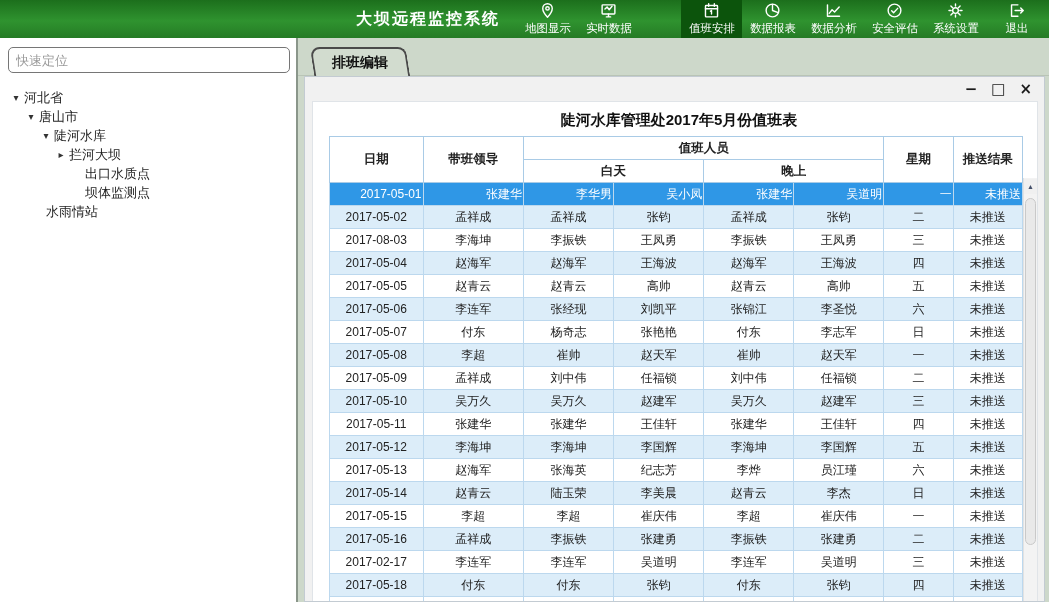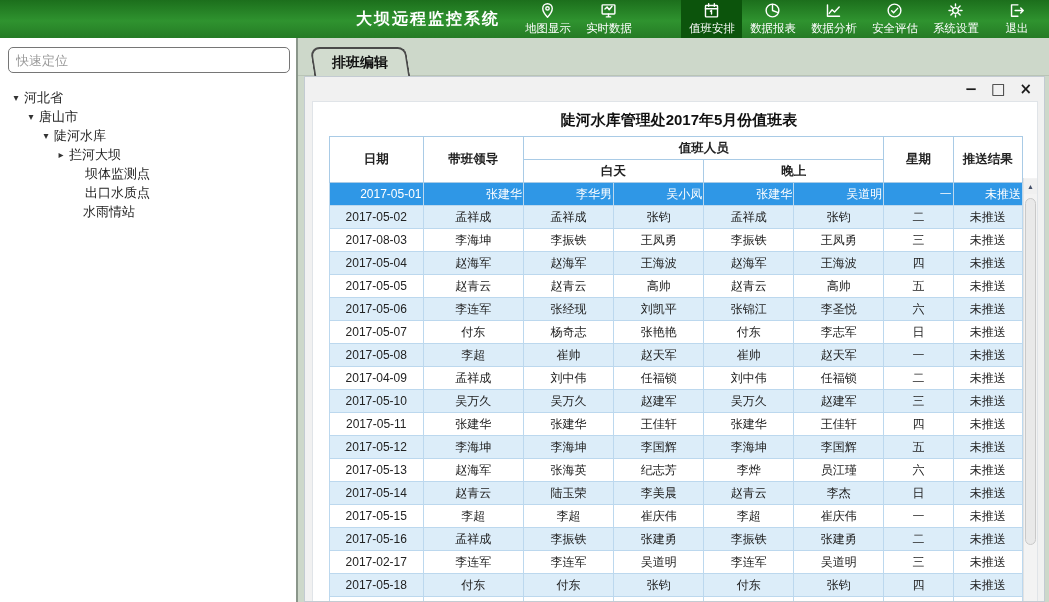--- a/index.html
+++ b/index.html
@@ -163,27 +163,27 @@
       <div class="tree-item" style="padding-left: 40px;">
         <span class="arrow">▾</span>
         <span>陡河水库</span>
       </div>
       <div class="tree-item" style="padding-left: 55px;">
         <span class="arrow">▸</span>
         <span>拦河大坝</span>
       </div>
       <div class="tree-item" style="padding-left: 83px;">
         <span class="arrow" style="width: 0px;"></span>
-        <span>坝体监测点</span>
+        <span>出口水质点</span>
       </div>
       <div class="tree-item" style="padding-left: 83px;">
         <span class="arrow" style="width: 0px;"></span>
-        <span>出口水质点</span>
-      </div>
-      <div class="tree-item" style="padding-left: 44px; margin-left: 37px;">
+        <span>坝体监测点</span>
+      </div>
+      <div class="tree-item" style="padding-left: 44px;">
         <span class="arrow" style="width: 0px;"></span>
         <span>水雨情站</span>
       </div>
     </div>
 </div>
 
 <div class="main">
   <div class="tabbar">
     <div class="tab">
       <span class="tab-label">排班编辑</span>
@@ -299,21 +299,21 @@
                 <td>2017-05-08</td>
                 <td>李超</td>
                 <td>崔帅</td>
                 <td>赵天军</td>
                 <td>崔帅</td>
                 <td>赵天军</td>
                 <td>一</td>
                 <td>未推送</td>
               </tr>
               <tr class="row-odd">
-                <td>2017-04-09</td>
+                <td>2017-05-09</td>
                 <td>孟祥成</td>
                 <td>刘中伟</td>
                 <td>任福锁</td>
                 <td>刘中伟</td>
                 <td>任福锁</td>
                 <td>二</td>
                 <td>未推送</td>
               </tr>
               <tr class="row-even">
                 <td>2017-05-10</td>

